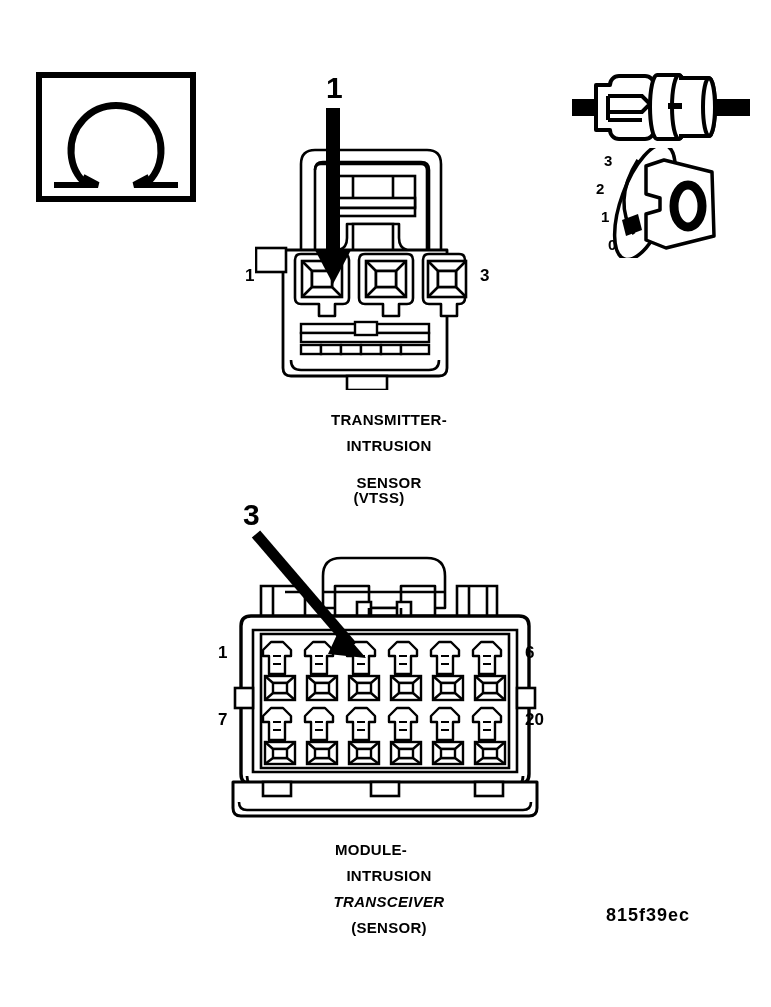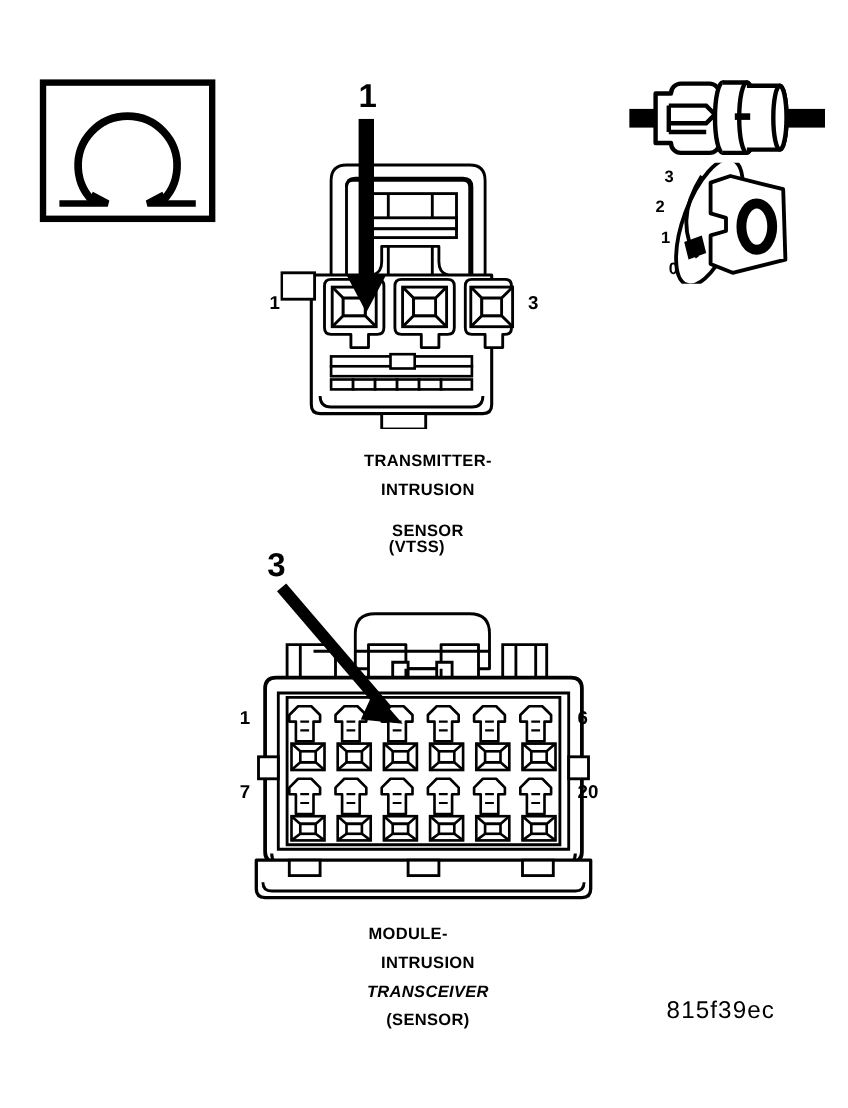--- a/index.html
+++ b/index.html
@@ -42,22 +42,22 @@
   .discnum{
     position:absolute;
     font-family:"Liberation Sans", sans-serif;
     font-weight:bold;
     font-size:15px;
     white-space:nowrap;
   }
   .figcode{
     position:absolute;
     font-family:"Liberation Sans", sans-serif;
-    font-weight:normal;
-    font-size:22px;
+    font-weight:bold;
+    font-size:18px;
     letter-spacing:1px;
     white-space:nowrap;
   }
 </style>
 </head>
 <body>
 
 <div class="stage">
 
   <div class="abs" style="left:36px;top:72px;">

